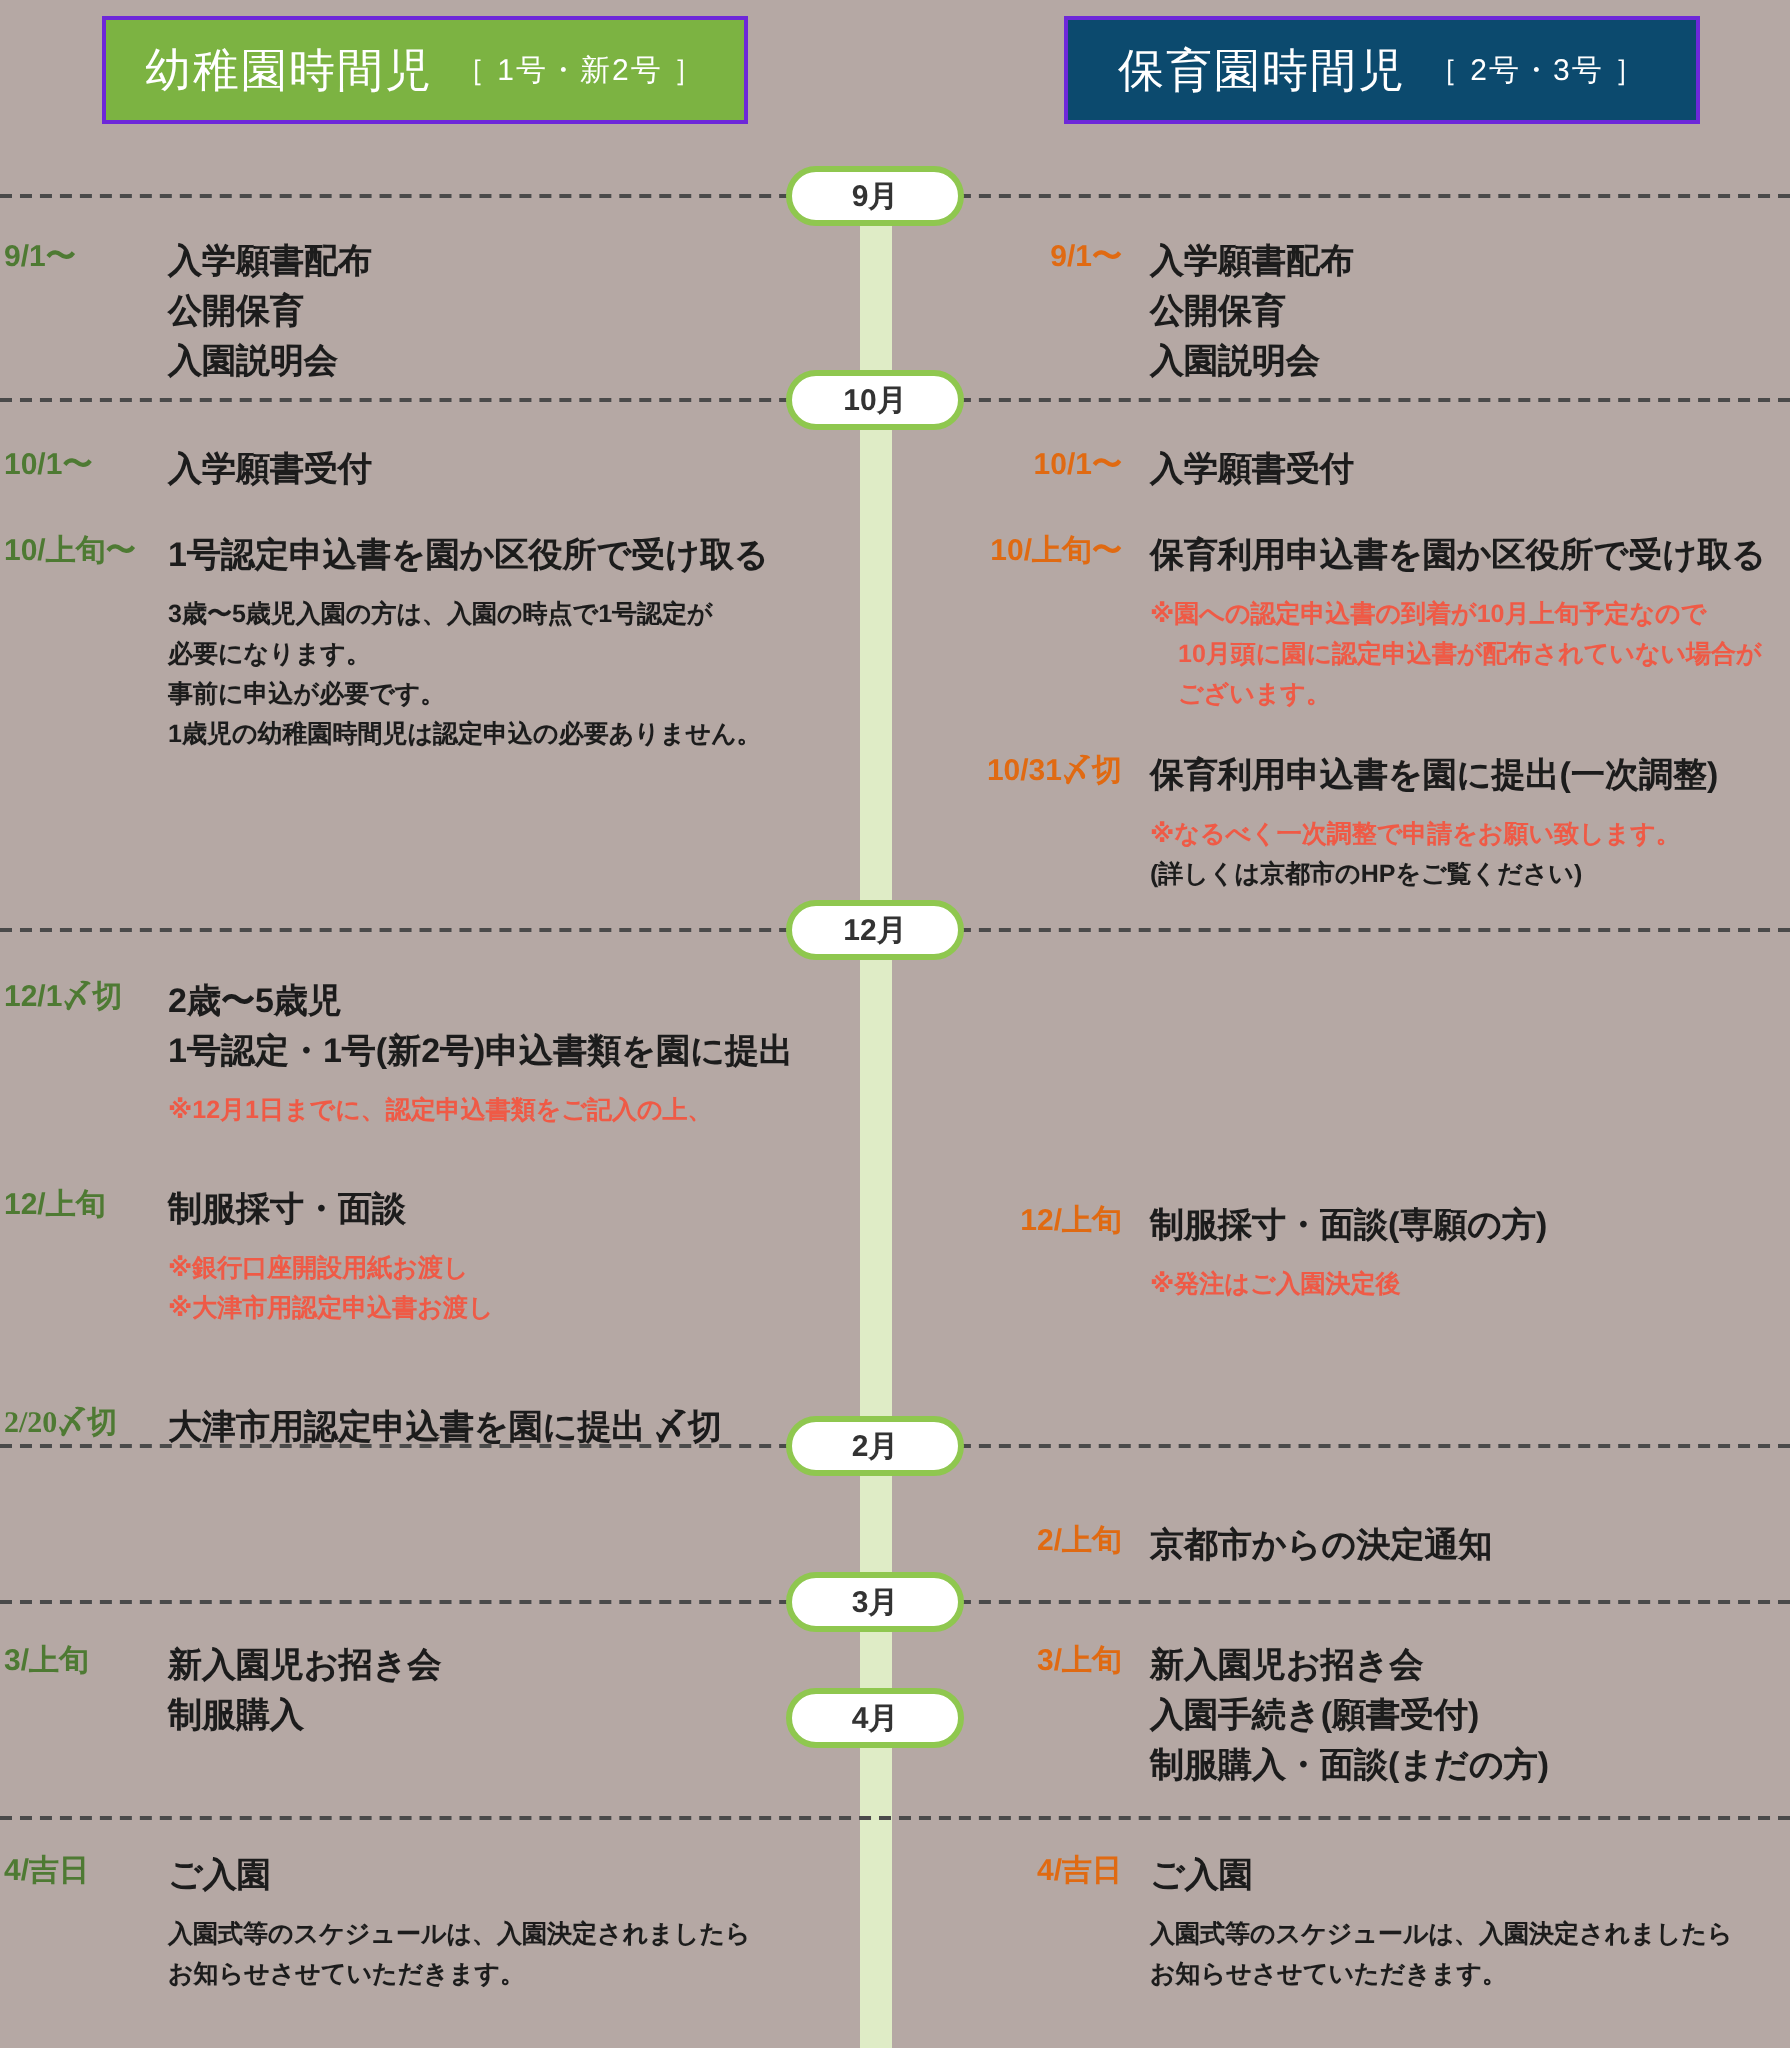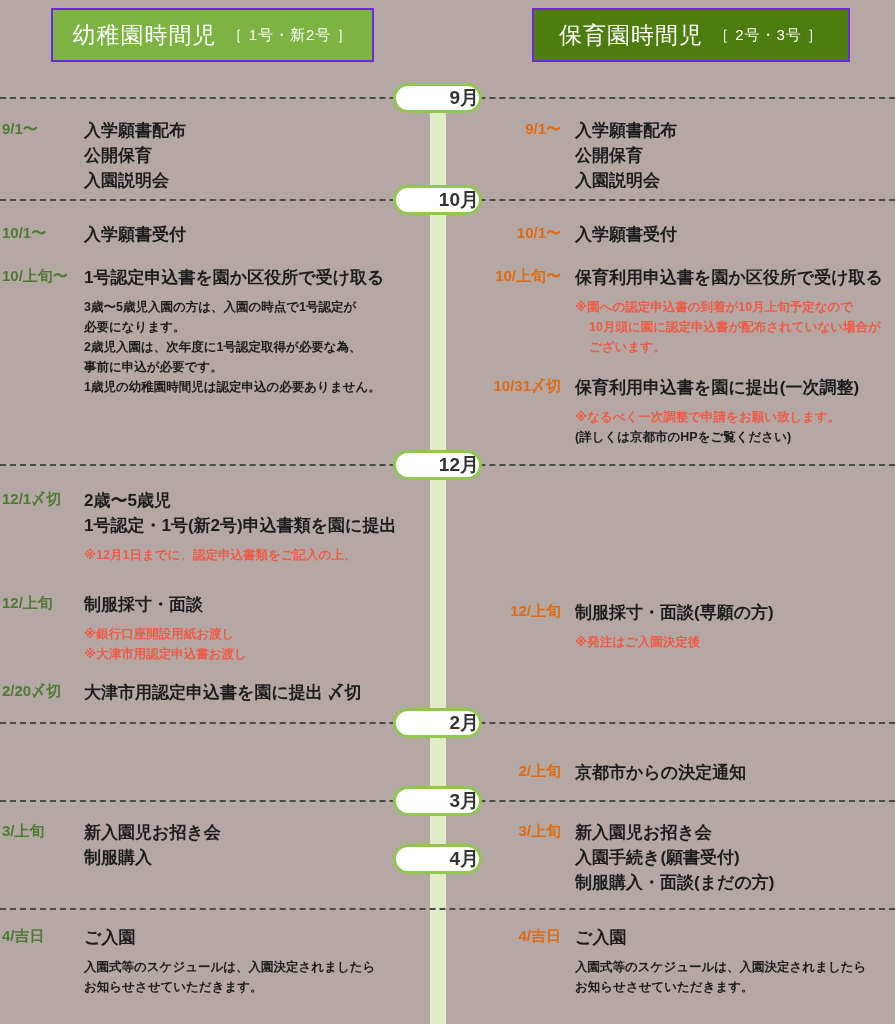--- a/index.html
+++ b/index.html
@@ -39,21 +39,21 @@
     border: 2px solid #6d28d9;
     box-sizing: border-box;
     display: flex;
     align-items: center;
     justify-content: center;
     color: #ffffff;
     letter-spacing: 1px;
     white-space: nowrap;
   }
   .hdr-box.left  { left: 51px;  width: 323px; background: #7cb342; }
-  .hdr-box.right { left: 532px; width: 318px; background: #4d7c0f; }
+  .hdr-box.right { left: 532px; width: 318px; background: #0c4a6e; }
   .hdr-main {
     font-size: 23px;
     font-weight: 400;
   }
   .hdr-sub {
     font-size: 15px;
     font-weight: 400;
     margin-left: 11px;
   }
 
@@ -95,22 +95,22 @@
     position: absolute;
     left: 393px;
     width: 89px;
     height: 30px;
     background: #ffffff;
     border: 3px solid #8fc74f;
     border-radius: 15px;
     box-sizing: border-box;
     display: flex;
     align-items: center;
-    justify-content: flex-end;
-    font-size: 19px;
+    justify-content: center;
+    font-size: 15px;
     font-weight: 700;
     color: #333333;
     z-index: 3;
   }
 
   
   .entry {
     position: absolute;
     z-index: 4;
   }
@@ -223,21 +223,20 @@
         </div>
       </div>
       <div class="entry col-left" style="top: 265px;">
         <div class="entry-inner">
           <div class="date">10/上旬〜</div>
           <div class="body-col">
             <div class="title-line">1号認定申込書を園か区役所で受け取る</div>
             <div class="note-block">
               <div class="note-line black">3歳〜5歳児入園の方は、入園の時点で1号認定が</div>
               <div class="note-line black">必要になります。</div>
-              <div class="note-line black">2歳児入園は、次年度に1号認定取得が必要な為、</div>
               <div class="note-line black">事前に申込が必要です。</div>
               <div class="note-line black">1歳児の幼稚園時間児は認定申込の必要ありません。</div>
             </div>
           </div>
         </div>
       </div>
       <div class="entry col-left" style="top: 488px;">
         <div class="entry-inner">
           <div class="date">12/1〆切</div>
           <div class="body-col">
@@ -254,21 +253,21 @@
           <div class="date">12/上旬</div>
           <div class="body-col">
             <div class="title-line">制服採寸・面談</div>
             <div class="note-block">
               <div class="note-line red">※銀行口座開設用紙お渡し</div>
               <div class="note-line red">※大津市用認定申込書お渡し</div>
             </div>
           </div>
         </div>
       </div>
-      <div class="entry col-left" style="top: 680px;">
+      <div class="entry col-left" style="top: 701px; font-family: Liberation Serif, serif;">
         <div class="entry-inner">
           <div class="date">2/20〆切</div>
           <div class="body-col">
             <div class="title-line">大津市用認定申込書を園に提出 〆切</div>
           </div>
         </div>
       </div>
       <div class="entry col-left" style="top: 820px;">
         <div class="entry-inner">
           <div class="date">3/上旬</div>

